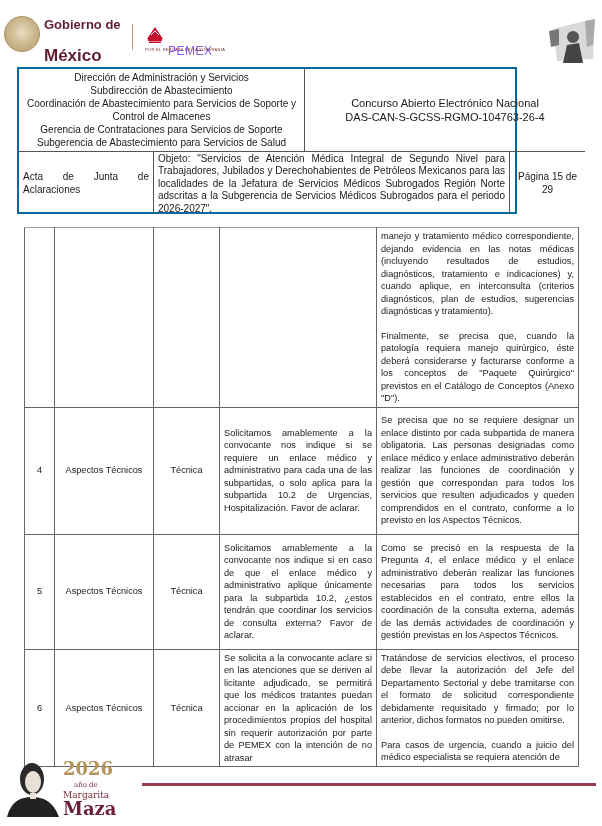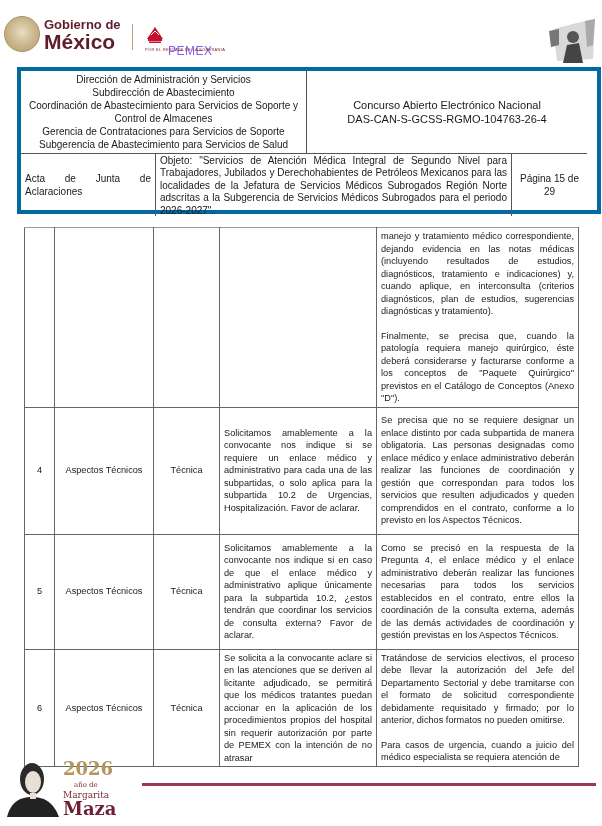--- a/index.html
+++ b/index.html
@@ -6,29 +6,29 @@
   body { width: 602px; height: 826px; position: relative; overflow: hidden;
          font-family: "Liberation Sans", "DejaVu Sans", sans-serif; color: #1a1a1a; }
   .abs { position: absolute; }
 
   
   .seal { left: 4px; top: 16px; width: 34px; height: 34px; border-radius: 50%;
           background: radial-gradient(circle at 50% 45%, #e8dcc0 0%, #c9b48a 55%, #b39a6a 100%);
           border: 1px solid #a8905e; }
   .gob-title { left: 44px; top: 18px; font-family: Liberation Sans, sans-serif; color: #5f1d2c; line-height: 1; }
   .gob-title .l1 { font-size: 13px; font-weight: bold; display: block; }
-  .gob-title .l2 { font-size: 21px; font-weight: bold; display: block; margin-top: 0; }
+  .gob-title .l2 { font-size: 17px; font-weight: bold; display: block; margin-top: 16px; }
   .gob-sep { left: 132px; top: 24px; width: 1px; height: 26px; background: #b9a27a; }
   .pemex-mark { left: 145px; top: 26px; width: 20px; height: 20px; }
   .pemex-text { left: 168px; top: 44px; font-weight: normal; font-size: 12px; color: #8b5cf6; letter-spacing: 0.5px; }
   .pemex-tag { left: 145px; top: 47px; font-size: 4px; color: #7a2a2a; letter-spacing: 0.3px; }
   .flag-img { left: 545px; top: 15px; width: 52px; height: 50px; }
 
   
-  .hdr { left: 17px; top: 67px; width: 584px; height: 147px; border: 4px solid #0369a1; box-sizing: border-box; }
+  .hdr { left: 17px; top: 67px; width: 500px; height: 147px; border: 2px solid #0369a1; box-sizing: border-box; }
   .hdr .cell { position: absolute; box-sizing: border-box; font-size: 10px; line-height: 13px; }
   .hdr .c-org { left: 0; top: 0; width: 286px; height: 83px; border-right: 1px solid #555; border-bottom: 1px solid #555;
                 text-align: center; padding-top: 2px; }
   .hdr .c-concurso { left: 286px; top: 0; width: 280px; height: 83px; border-bottom: 1px solid #555;
                      display: flex; flex-direction: column; justify-content: center; align-items: center; font-size: 11px; line-height: 14px; }
   .hdr .c-acta { left: 0; top: 83px; width: 135px; height: 62px; border-right: 1px solid #555;
                  display: flex; align-items: center; padding: 0 4px; text-align: justify; text-align-last: left; }
   .hdr .c-obj { left: 135px; top: 83px; width: 356px; height: 62px; border-right: 1px solid #555; padding: 1px 4px;
                 text-align: justify; font-size: 10px; line-height: 12.4px; }
   .hdr .c-page { left: 491px; top: 83px; width: 75px; height: 62px; display: flex; align-items: center; justify-content: center;

